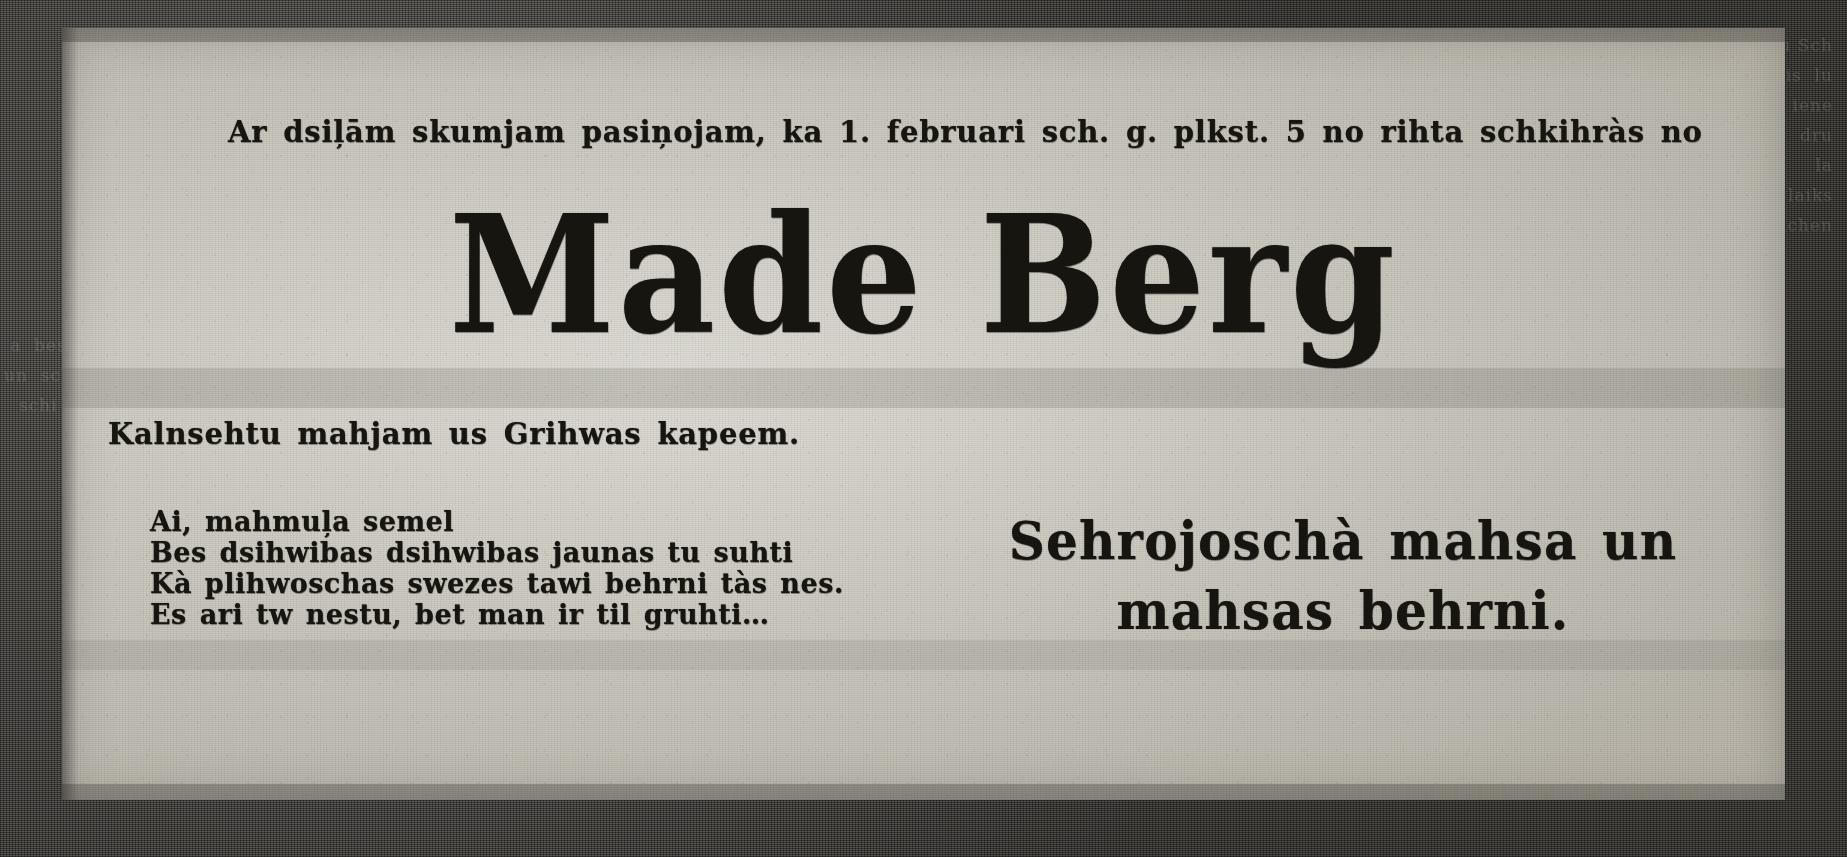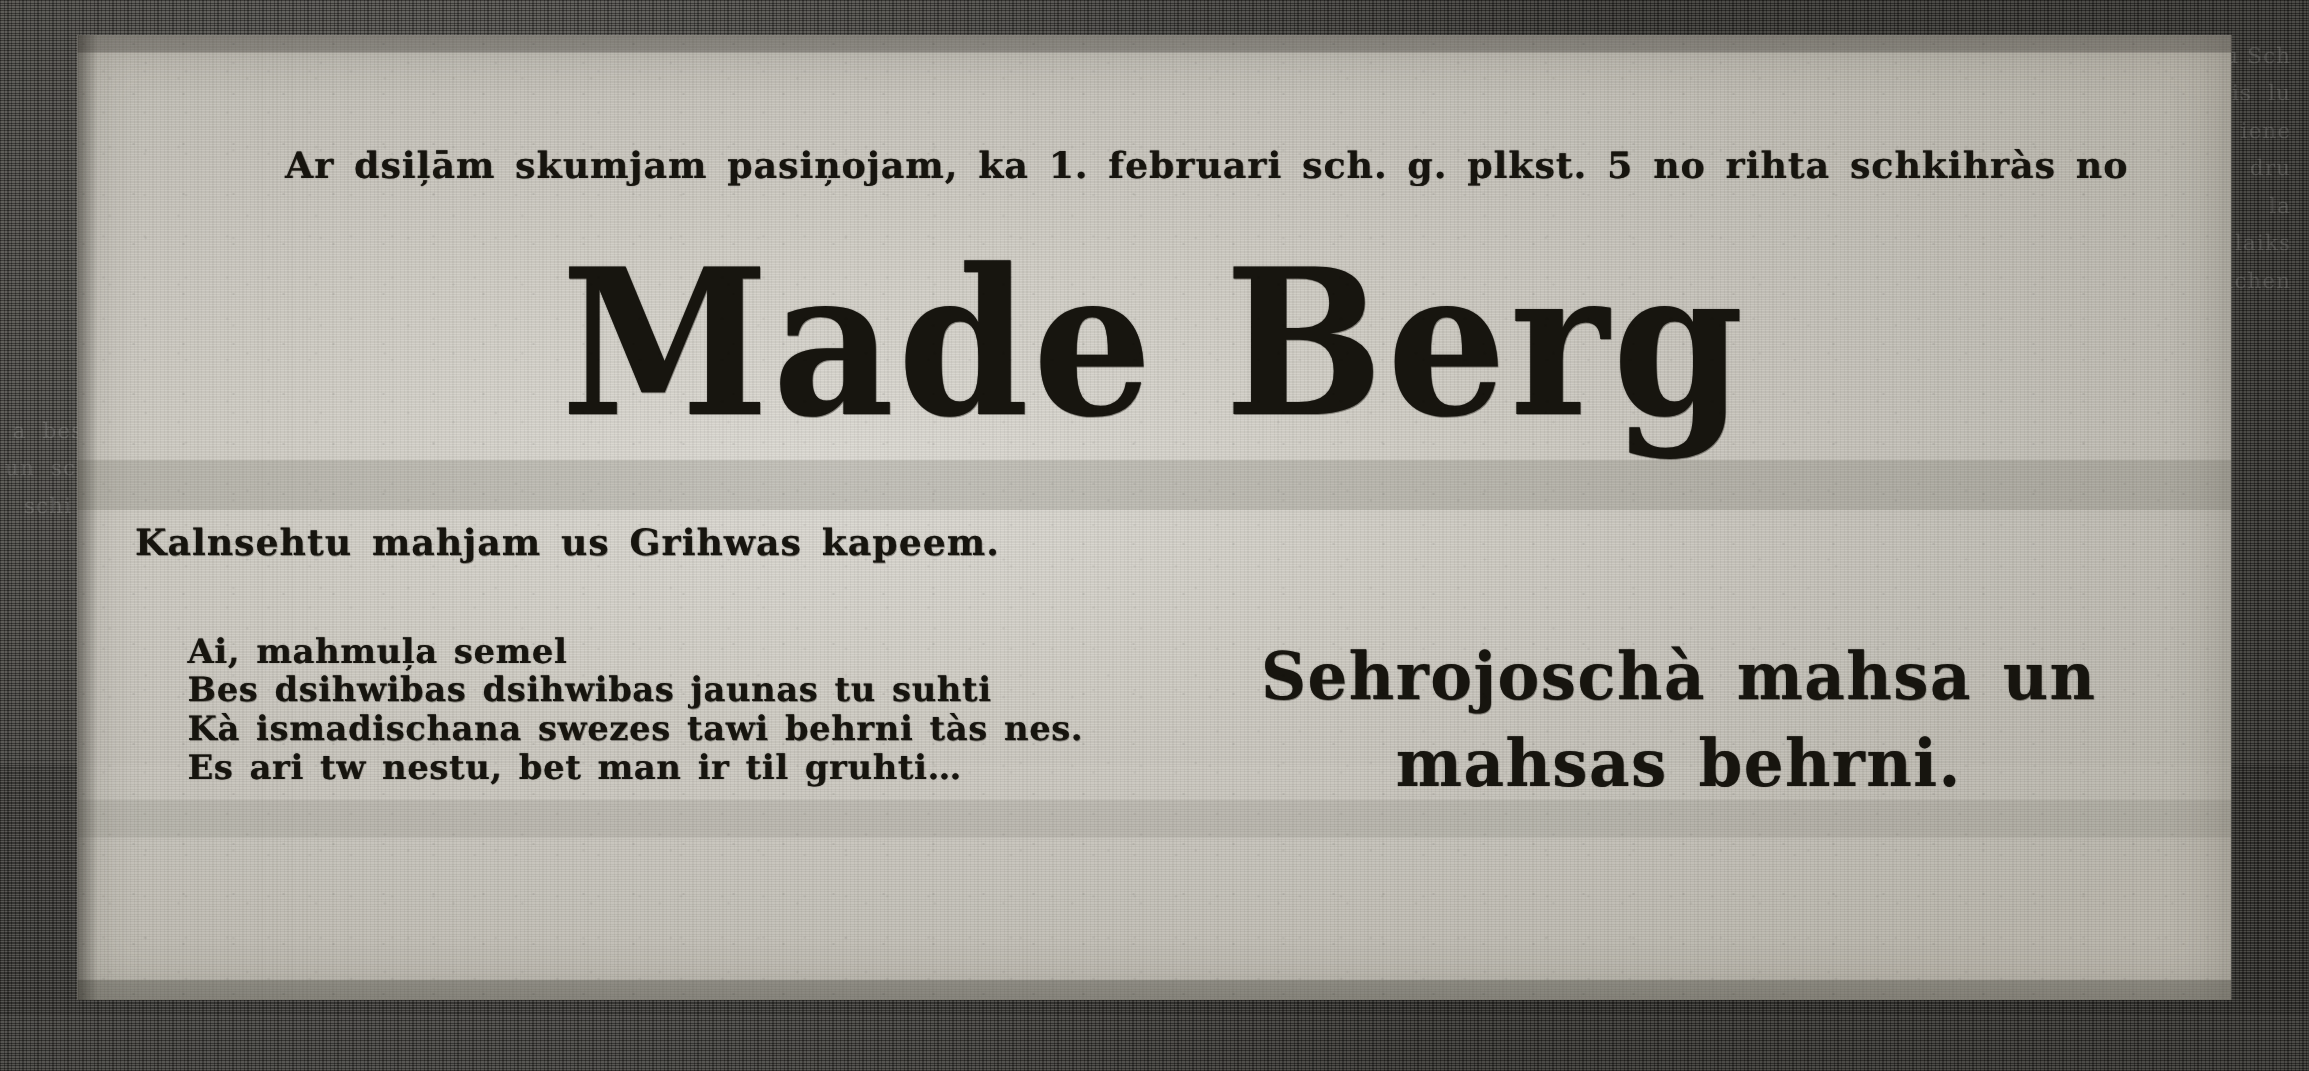--- a/index.html
+++ b/index.html
@@ -202,21 +202,21 @@
 
       <div id="headline" class="fraktur">Made Berg</div>
 
       <div id="details" class="fraktur">
         <div class="l2">Kalnsehtu mahjam us Grihwas kapeem.</div>
       </div>
 
       <div id="verse" class="fraktur">
         <div>Ai, mahmuļa semel</div>
         <div>Bes dsihwibas dsihwibas jaunas tu suhti</div>
-        <div>Kà ismadischana swezes tawi behrni tàs nes.</div>
+        <div>Kà plihwoschas swezes tawi behrni tàs nes.</div>
         <div>Es ari tw nestu, bet man ir til gruhti…</div>
       </div>
 
       <div id="signature" class="fraktur">
         <div>Sehrojoschà mahsa un</div>
         <div>mahsas behrni.</div>
       </div>
 
     </div>
     <div id="speckle"></div>

